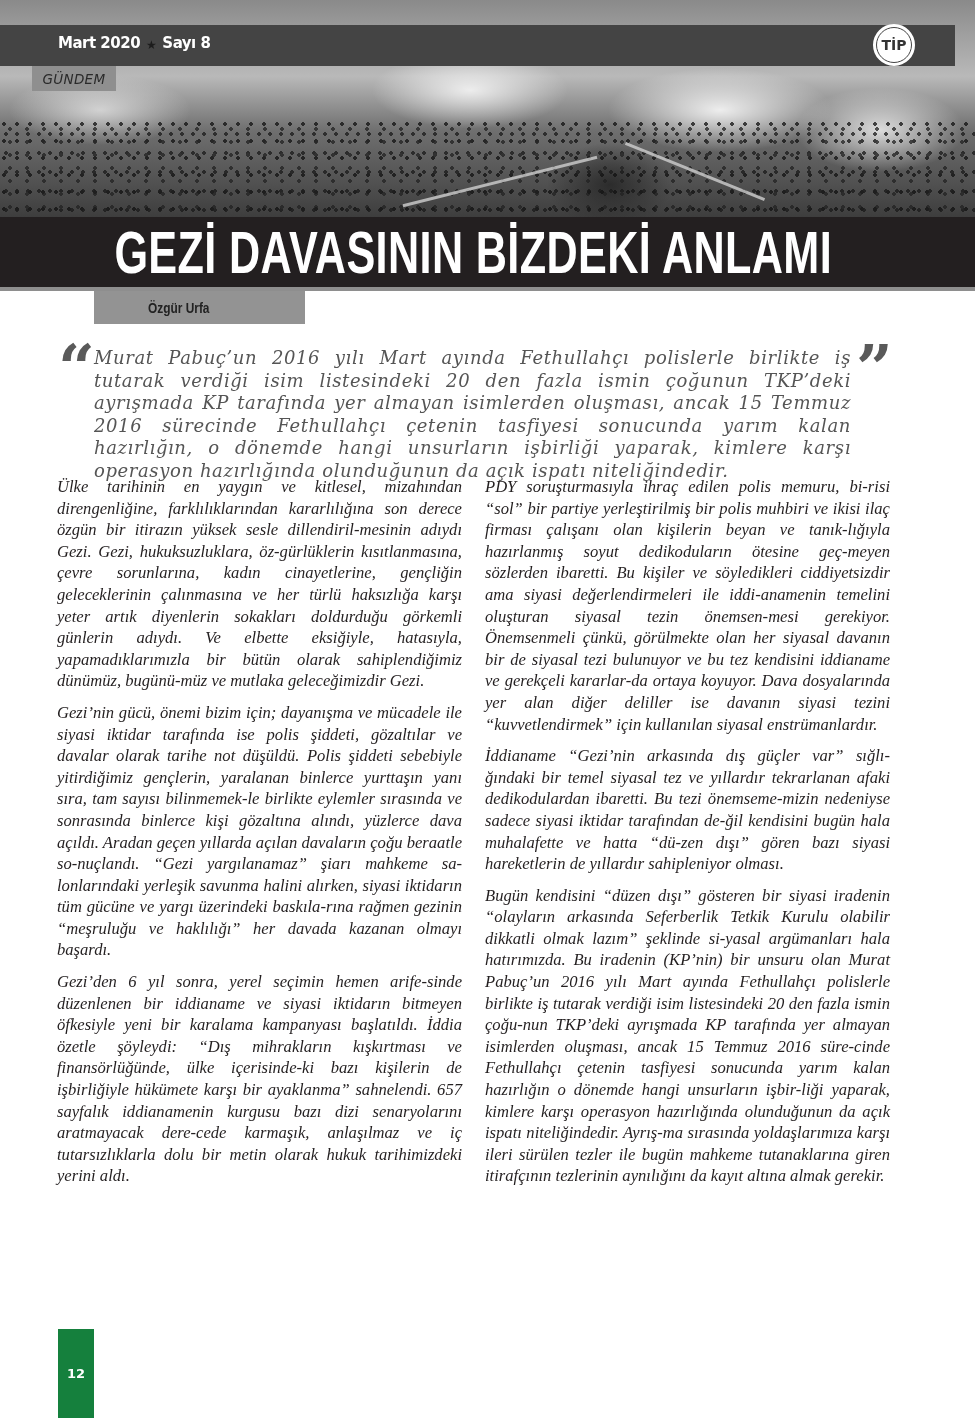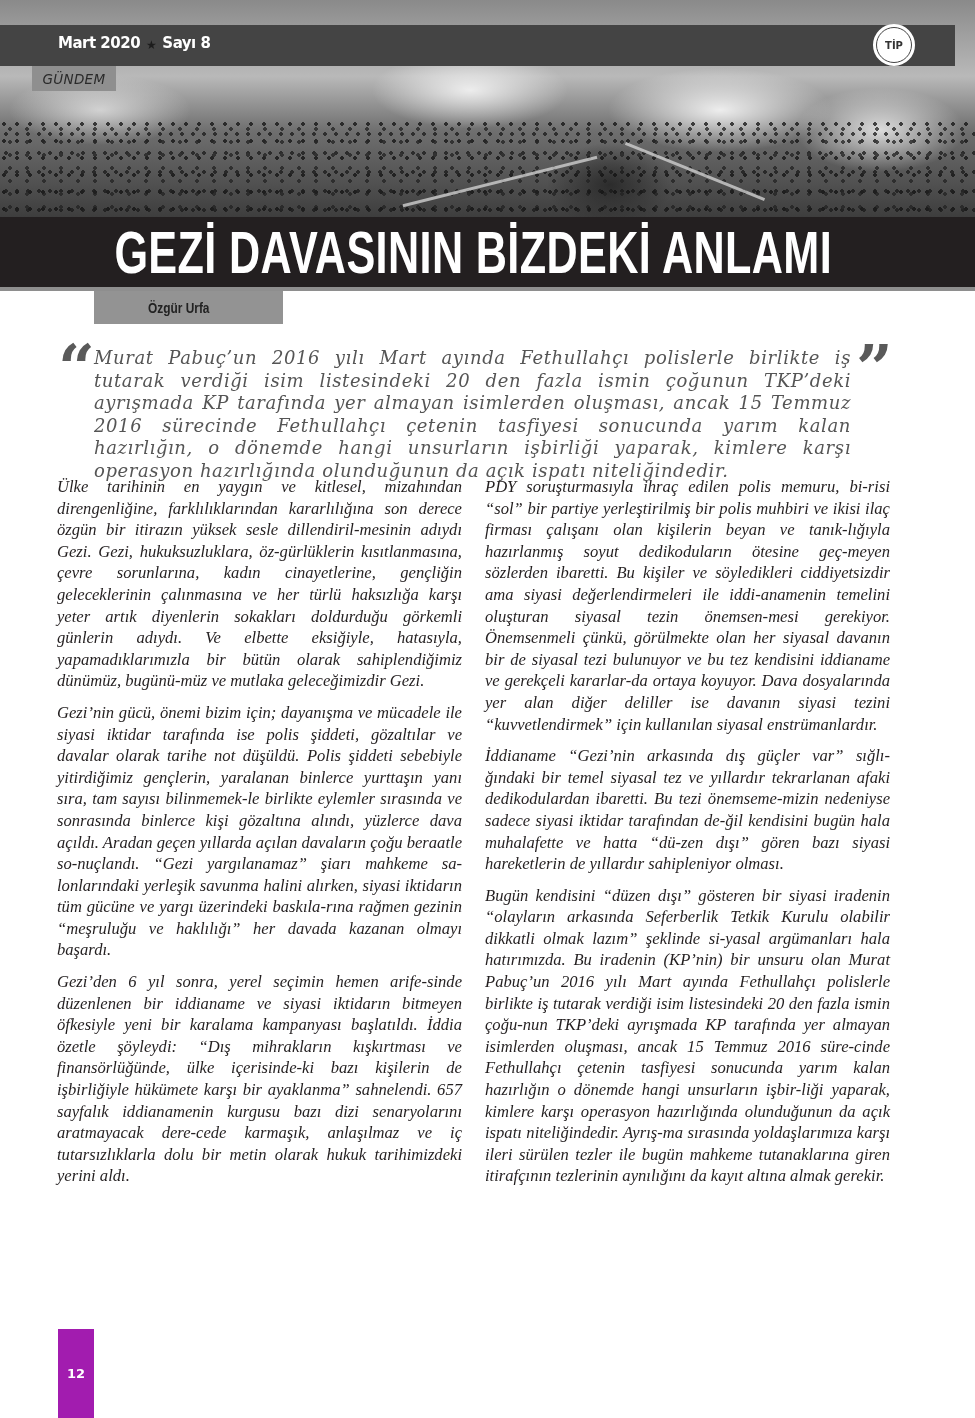--- a/index.html
+++ b/index.html
@@ -41,21 +41,21 @@
     }
     .date-text .star { color: #1c1c1c; font-size: 12px; }
     .logo {
       position: absolute; left: 873px; top: 24px; width: 42px; height: 42px; border-radius: 50%;
       background: #ffffff; border: 2px solid #ffffff;
       display: flex; align-items: center; justify-content: center;
     }
     .logo-inner {
       width: 36px; height: 36px; border-radius: 50%; border: 1.5px solid #444;
       display: flex; align-items: center; justify-content: center;
-      font-family: "DejaVu Sans", sans-serif; font-weight: bold; font-size: 10px; color: #333;
+      font-family: "DejaVu Sans", sans-serif; font-weight: bold; font-size: 14px; color: #333;
     }
     .section-tab {
       position: absolute; left: 32px; top: 66px; width: 84px; height: 25px;
       background: #8f8f8f; color: #2a2a2a;
       font-family: "DejaVu Sans", sans-serif; font-size: 13.5px; letter-spacing: 0.3px;
       display: flex; align-items: center; justify-content: center; font-style: italic;
     }
 
     
     .title-bar {
@@ -66,21 +66,21 @@
     }
     .title {
       position: absolute; left: 0; top: 217px; width: 945px; height: 70px;
       display: flex; align-items: center; justify-content: center;
       font-family: "Liberation Sans", sans-serif; font-weight: bold;
       font-size: 60px; color: #ffffff; letter-spacing: 0.5px;
       transform: scaleX(0.72); transform-origin: 475px 50%;
       white-space: nowrap;
     }
     .author-box {
-      position: absolute; left: 94px; top: 291px; width: 189px; height: 33px;
+      position: absolute; left: 94px; top: 291px; width: 211px; height: 33px;
       background: #939393; color: #222;
       font-family: "Liberation Sans", sans-serif; font-weight: bold; font-size: 14px;
       display: flex; align-items: center; padding-left: 54px;
     }
     .author-box span { display: inline-block; transform: scaleX(0.85); transform-origin: left center; }
 
     
     .quote-open, .quote-close {
       position: absolute; font-family: "DejaVu Serif", serif; font-weight: bold;
       font-size: 64px; color: #5a5a5a; line-height: 1;
@@ -102,21 +102,21 @@
     .col-left { left: 57px; }
     .col-right { left: 485px; }
     .col p { margin-bottom: 10px; }
     .col h3 {
       font-family: "DejaVu Sans", sans-serif; font-weight: bold; font-size: 14.5px;
       color: #231f20; margin: 6px 0 12px 0; letter-spacing: -0.2px;
     }
 
     .page-num {
       position: absolute; left: 58px; top: 1329px; width: 36px; height: 89px;
-      background: #a21caf; color: #ffffff;
+      background: #15803d; color: #ffffff;
       font-family: "DejaVu Sans", sans-serif; font-weight: bold; font-size: 13px;
       display: flex; align-items: center; justify-content: center;
     }
   </style>
 </head>
 <body>
 
 <div class="hero">
   <div class="crowd"></div>
   <div class="fence" style="left:400px; top:180px; width:200px; transform:rotate(-14deg);"></div>

